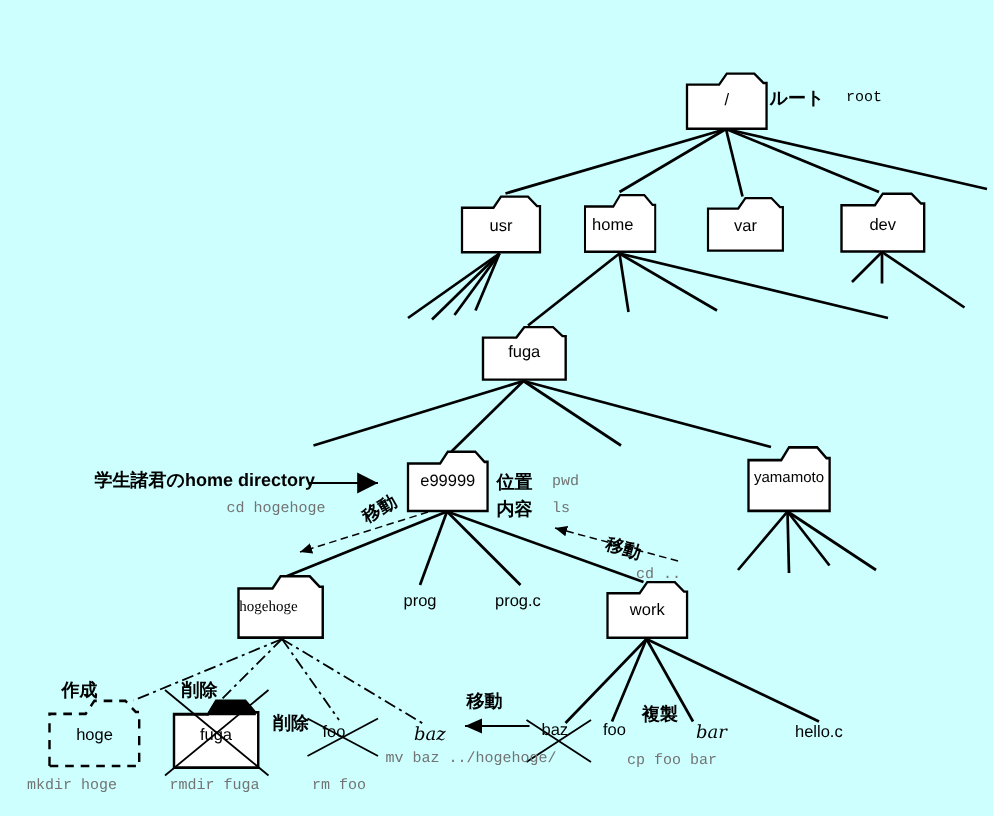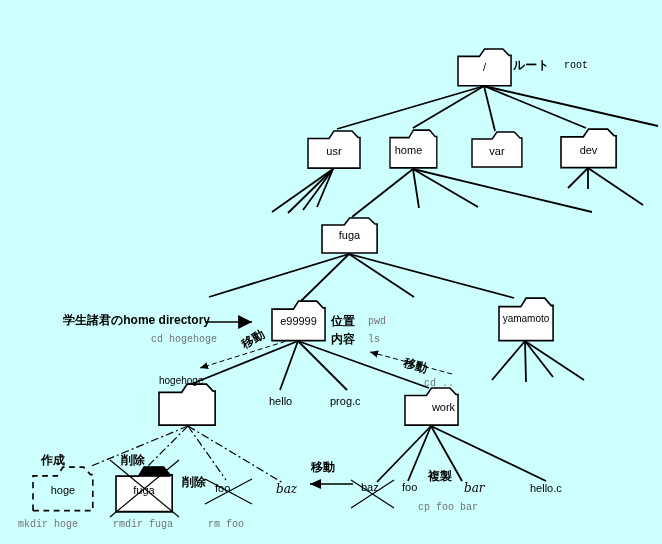--- a/index.html
+++ b/index.html
@@ -151,26 +151,26 @@
   </svg>
 
   <div class="t c fl" style="left:458px;top:61px;width:53px;">/</div>
   <div class="t c fl" style="left:308px;top:145px;width:52px;">usr</div>
   <div class="t c fl" style="left:390px;top:144px;width:37px;">home</div>
   <div class="t c fl" style="left:472px;top:145px;width:50px;">var</div>
   <div class="t c fl" style="left:561px;top:144px;width:55px;">dev</div>
   <div class="t c fl" style="left:322px;top:229px;width:55px;">fuga</div>
   <div class="t c fl" style="left:272px;top:315px;width:53px;">e99999</div>
   <div class="t c fs10" style="left:499px;top:313px;width:54px;">yamamoto</div>
-  <div class="t c fs10" style="left:159px;top:375px;width:40px;">hogehoge</div>
-  <div class="t c fl" style="left:405px;top:401px;width:53px;padding-left:12px;">work</div>
+  <div class="t c fs10" style="left:159px;top:399px;width:40px;font-family:Liberation Serif, serif;">hogehoge</div>
+  <div class="t c fl" style="left:405px;top:401px;width:53px;">work</div>
   <div class="t c fl" style="left:33px;top:484px;width:60px;">hoge</div>
   <div class="t c fl" style="left:116px;top:484px;width:56px;">fuga</div>
 
-  <div class="t" style="left:269px;top:395px;">hello</div>
+  <div class="t" style="left:269px;top:395px;">prog</div>
   <div class="t" style="left:330px;top:395px;">prog.c</div>
   <div class="t" style="left:215px;top:482px;">foo</div>
   <div class="t it" style="left:276px;top:483px;">baz</div>
   <div class="t" style="left:361px;top:481px;">baz</div>
   <div class="t" style="left:402px;top:481px;">foo</div>
   <div class="t it" style="left:464px;top:482px;">bar</div>
   <div class="t" style="left:530px;top:482px;">hello.c</div>
 
   <div class="t jp" style="left:513px;top:59px;">ルート</div>
   <div class="t mono" style="left:564px;top:60px;">root</div>
@@ -188,15 +188,16 @@
   <div class="t jp" style="left:311px;top:461px;">移動</div>
 
   <div class="t jp" style="left:41px;top:454px;">作成</div>
   <div class="t jp" style="left:121px;top:454px;">削除</div>
   <div class="t jp" style="left:182px;top:476px;">削除</div>
   <div class="t jp" style="left:428px;top:470px;">複製</div>
 
   <div class="t mono gray" style="left:18px;top:519px;">mkdir hoge</div>
   <div class="t mono gray" style="left:113px;top:519px;">rmdir fuga</div>
   <div class="t mono gray" style="left:208px;top:519px;">rm foo</div>
+  <div class="t mono gray" style="left:257px;top:501px;">mv baz ../hogehoge/</div>
   <div class="t mono gray" style="left:418px;top:502px;">cp foo bar</div>
 
 </div>
 
 </body></html>

